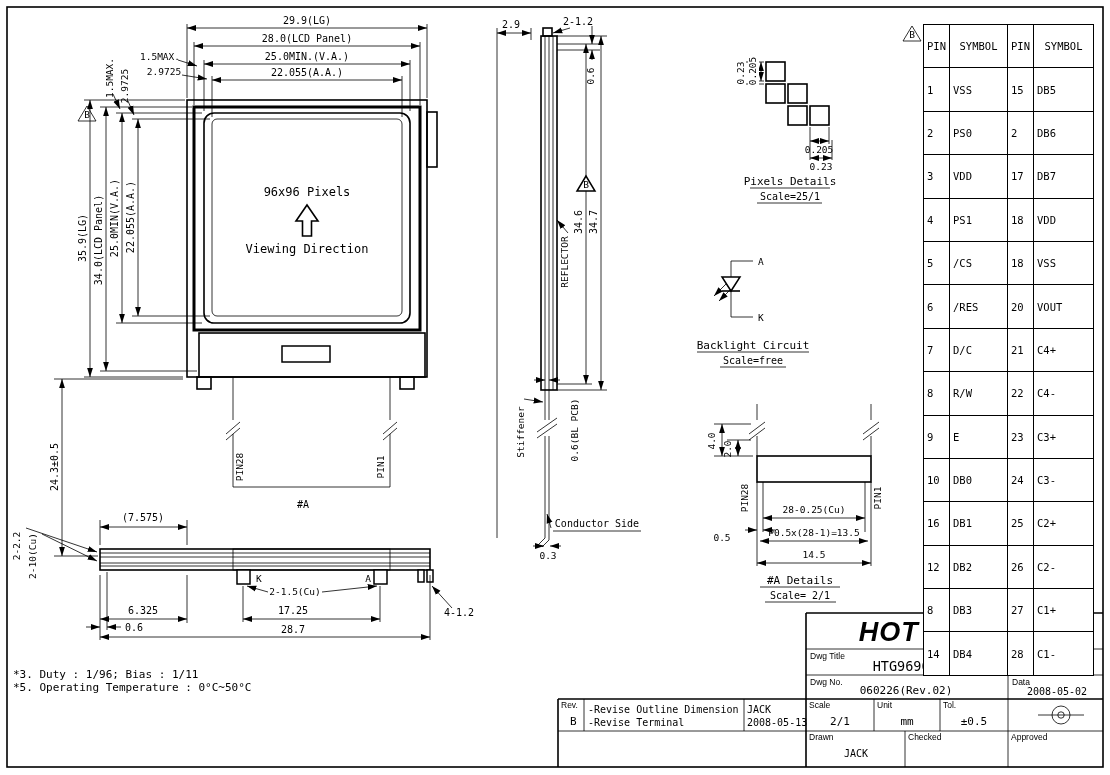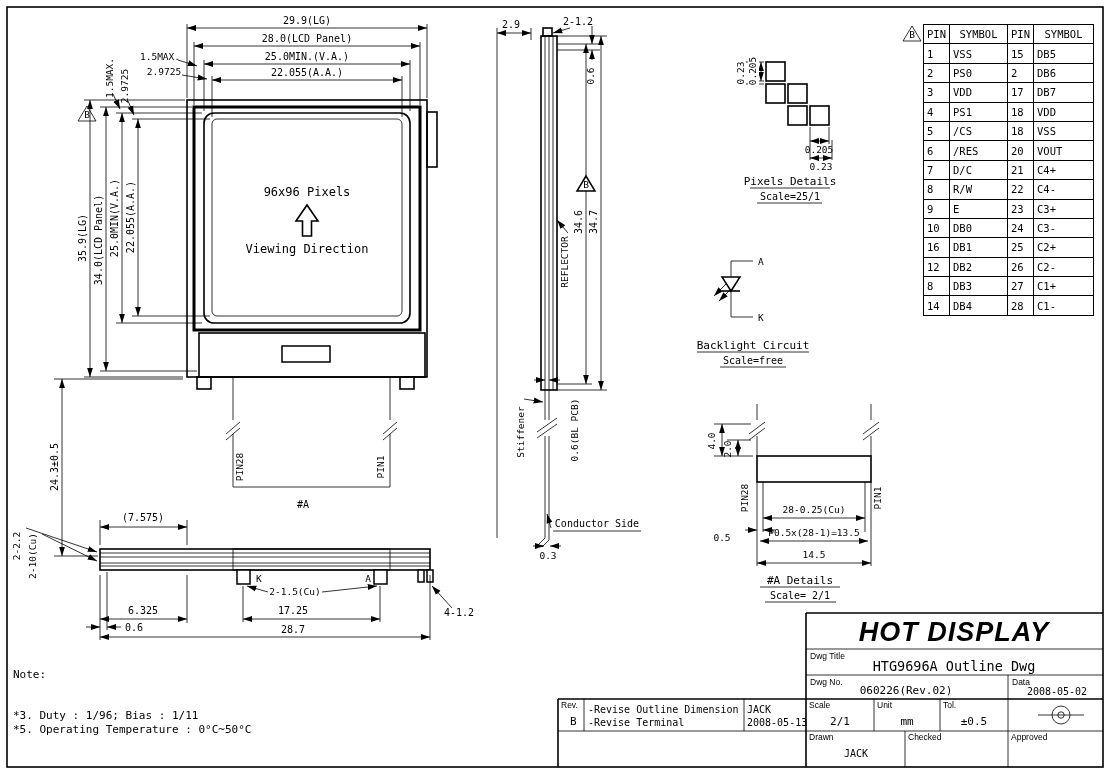--- a/index.html
+++ b/index.html
@@ -15,21 +15,21 @@
   svg .nf{fill:#fff;stroke:none}
   svg text{font:10px "DejaVu Sans Mono",monospace;fill:#000;stroke:none}
   svg text.t9{font-size:9.5px}
   svg text.t11{font-size:11px}
   svg text.t12{font-size:12px}
   svg text.t8{font-size:8.5px;font-family:"Liberation Sans",sans-serif}
   svg text.t13{font-size:13.5px}
   svg text.logo{font:italic bold 27px "Liberation Sans",sans-serif;letter-spacing:1px}
   .pin-table{position:absolute;left:923px;top:24px;border-collapse:collapse;table-layout:fixed;
     font:10.5px "DejaVu Sans Mono",monospace;background:#fff}
-  .pin-table th,.pin-table td{border:1px solid #000;height:18.4px;padding:0 3px;font-weight:normal;
+  .pin-table th,.pin-table td{border:1px solid #000;height:18.4px;padding:12px 3px;font-weight:normal;
     text-align:left;white-space:nowrap;overflow:hidden}
   .pin-table th{text-align:center}
   .notes{position:absolute;left:13px;top:640px;font:11px "DejaVu Sans Mono",monospace;
     line-height:13.8px;white-space:pre;color:#000}
 </style>
 </head>
 <body>
 
 <div class="page">
 
@@ -450,17 +450,16 @@
         <tr>
           <td>14</td>
           <td>DB4</td>
           <td>28</td>
           <td>C1-</td>
         </tr>
       </tbody>
 </table>
 
 <div class="notes">
-  <div>Note:</div>
   <div><div>*3. Duty : 1/96; Bias : 1/11</div><div>*5. Operating Temperature : 0°C~50°C</div></div>
 </div>
 
 </div>
 
 </body></html>

